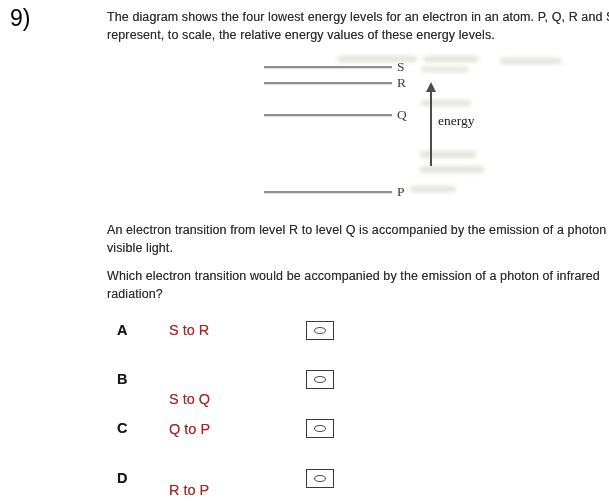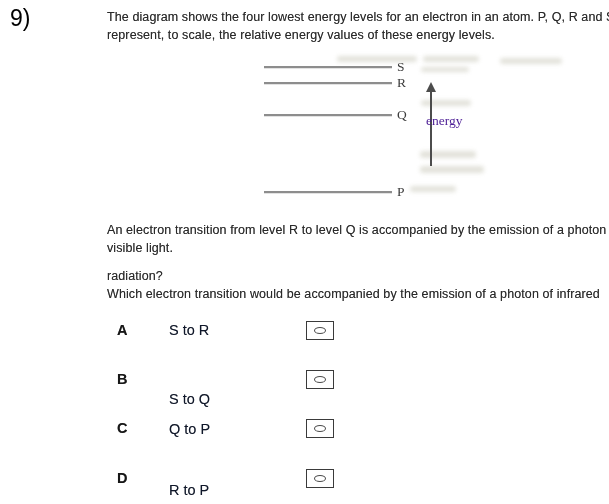--- a/index.html
+++ b/index.html
@@ -44,34 +44,34 @@
     width:2px; height:76px; background:#4c4c4c;
   }
   .axis-head {
     position:absolute; left:426px; top:82px;
     width:0; height:0;
     border-left:5px solid transparent;
     border-right:5px solid transparent;
     border-bottom:10px solid #4c4c4c;
   }
   .axis-label {
-    position:absolute; left:426px; top:113px;
+    position:absolute; left:438px; top:113px;
     font-family:"Liberation Serif", serif;
-    font-size:13.5px; color:#4c1d95;
+    font-size:13.5px; color:#0f172a;
   }
 
   
   .opt-letter {
     position:absolute; left:117px;
     font-size:14.5px; font-weight:bold; color:#171717;
     text-shadow:0 0 0.5px rgba(23,23,23,0.5);
   }
   .opt-label {
     position:absolute; left:169px;
-    font-size:14.5px; color:#0f172a;
+    font-size:14.5px; color:#b91c1c;
     text-shadow:0 0 0.5px rgba(31,31,31,0.45);
   }
   .opt-box {
     position:absolute; left:306px;
     width:28px; height:19px;
     border:1.6px solid #3a3a3a;
     background:#ffffff;
     display:flex; align-items:center; justify-content:center;
     cursor:pointer;
   }
@@ -125,22 +125,22 @@
     <div class="axis-head"></div>
     <span class="axis-label">energy</span>
   </div>
 
   <div class="para p2">
     <span class="ln">An electron transition from level R to level Q is accompanied by the emission of a photon of</span>
     <span class="ln">visible light.</span>
   </div>
 
   <div class="para p3">
+    <span class="ln">Which electron transition would be accompanied by the emission of a photon of infrared</span>
     <span class="ln">radiation?</span>
-    <span class="ln">Which electron transition would be accompanied by the emission of a photon of infrared</span>
   </div>
 
   <div>
     <span class="opt-letter" style="top:322px;">A</span>
     <span class="opt-label" style="top:322px;">S to R</span>
     <div class="opt-box" style="top:321px;">
       <span class="opt-oval"></span>
     </div>
   </div>
 

